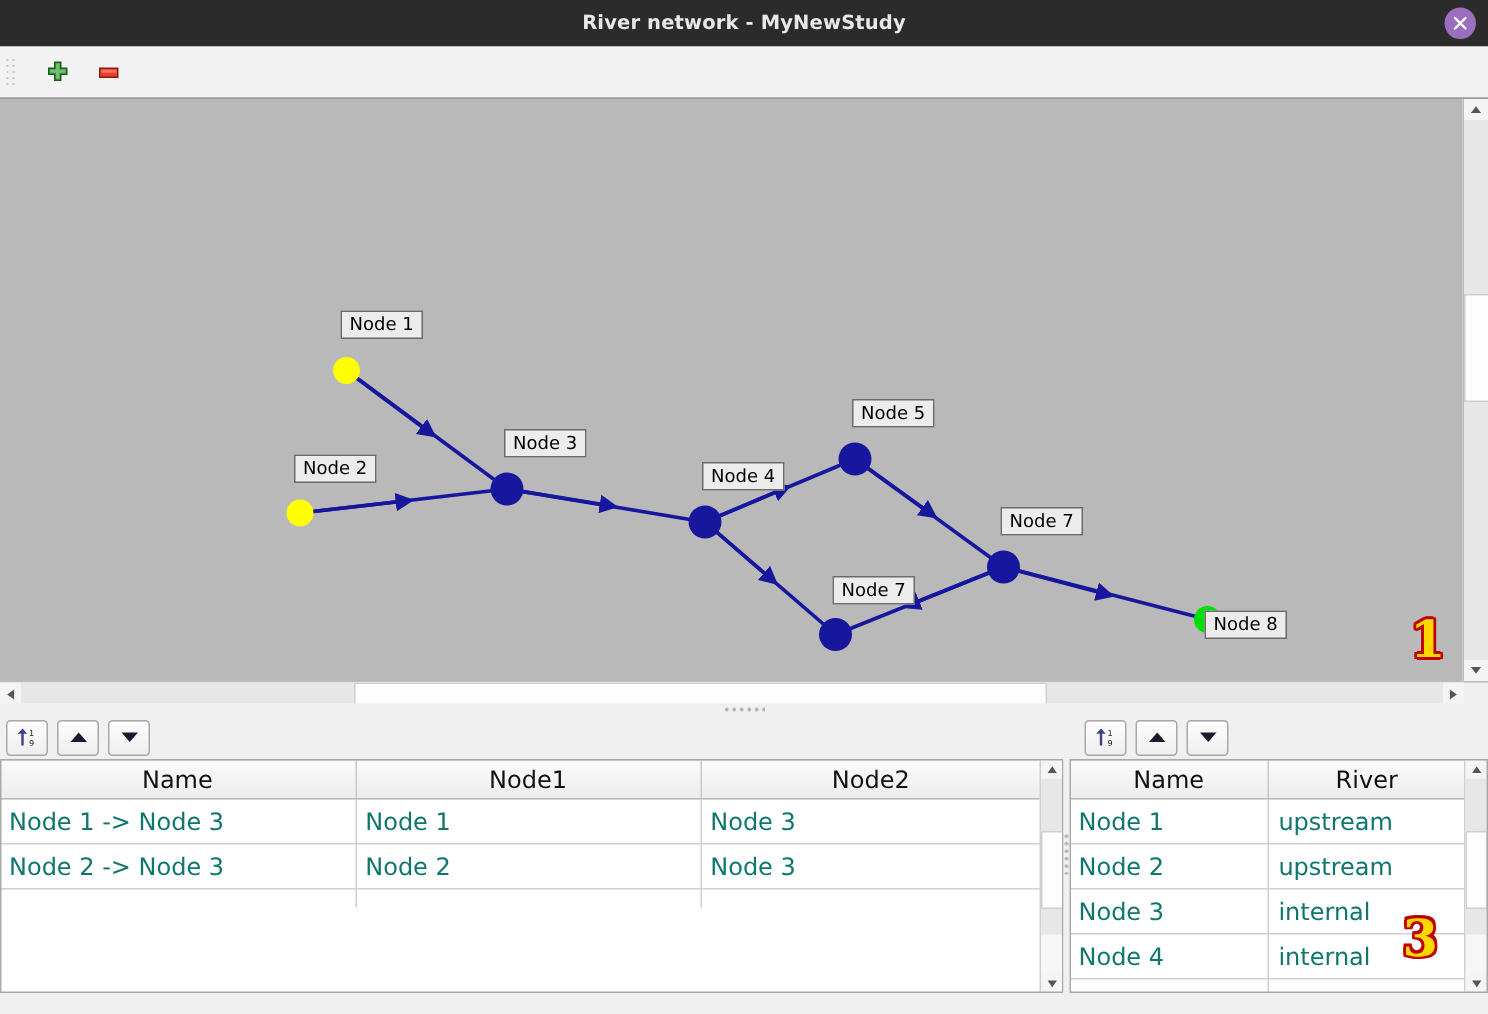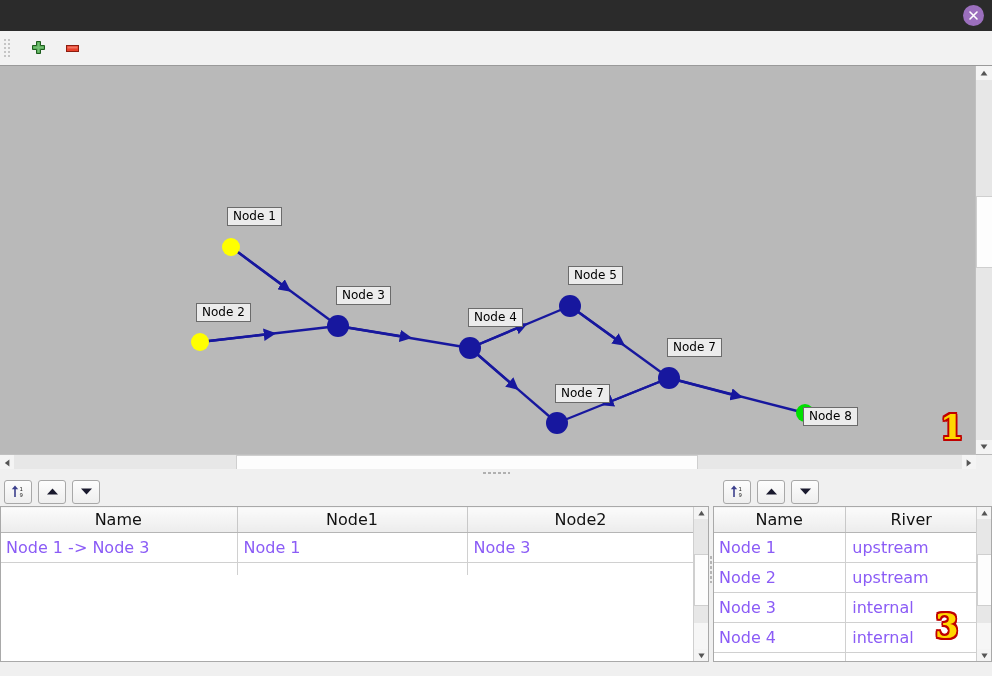--- a/index.html
+++ b/index.html
@@ -108,35 +108,36 @@
   .tbl-box{position:absolute;left:0;right:0;top:29px;bottom:14px;background:#fff;}
   table.grid{border-collapse:collapse;width:100%;table-layout:fixed;font-size:16px;}
   table.grid th{
     background:linear-gradient(#fbfbfb,#ececec);
     border-right:1px solid #c8c8c8;border-bottom:1px solid #b5b5b5;
     border-top:1px solid #d8d8d8;
     font-weight:normal;height:23px;color:#111;text-align:center;
   }
   table.grid td{
     border-right:1px solid #d0d0d0;border-bottom:1px solid #d0d0d0;
-    height:29px;padding:0 0 0 6px;color:#8b5cf6;background:#fff;
+    height:29px;padding:0 0 0 6px;color:#0f766e;background:#fff;
     overflow:hidden;white-space:nowrap;text-overflow:ellipsis;
   }
   table.grid tr.filler td{height:12px;border-bottom:none;}
   .tbl-scroll{position:absolute;right:0;top:0;width:15px;bottom:0;background:#f6f6f6;border-left:1px solid #cfcfcf;}
   .outer-border{position:absolute;left:0;top:0;right:0;bottom:0;border:1px solid #a9a9a9;pointer-events:none;}
 
   .tbl-clip{position:absolute;left:0;top:0;right:15px;bottom:0;overflow:hidden;}
 </style>
 </head>
 <body>
 
 <div class="window">
 
   <div class="titlebar">
+    <div class="title">River network - MyNewStudy</div>
     <div class="close-btn">
       <svg width="11" height="11" viewBox="0 0 11 11">
         <path d="M2 2 L9 9 M9 2 L2 9" stroke="#ffffff" stroke-width="1.6" stroke-linecap="round" fill="none"></path>
       </svg>
     </div>
   </div>
 
   <div class="toolbar">
     <div class="grip"></div>
     <div class="tb-btn" style="margin-left:10px;">
@@ -286,20 +287,25 @@
                 <th>Node1</th>
                 <th>Node2</th>
               </tr>
             </thead>
             <tbody>
               <tr>
                 <td>Node 1 -&gt; Node 3</td>
                 <td>Node 1</td>
                 <td>Node 3</td>
               </tr>
+              <tr>
+                <td>Node 2 -&gt; Node 3</td>
+                <td>Node 2</td>
+                <td>Node 3</td>
+              </tr>
               <tr class="filler">
                 <td></td>
                 <td></td>
                 <td></td>
               </tr>
             </tbody>
           </table>
         </div>
 
         <div class="tbl-scroll">

